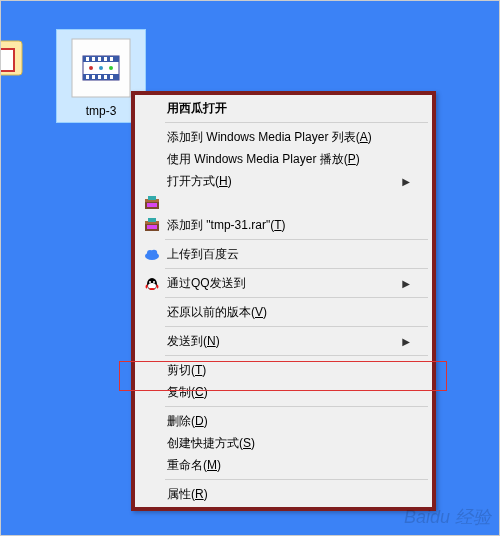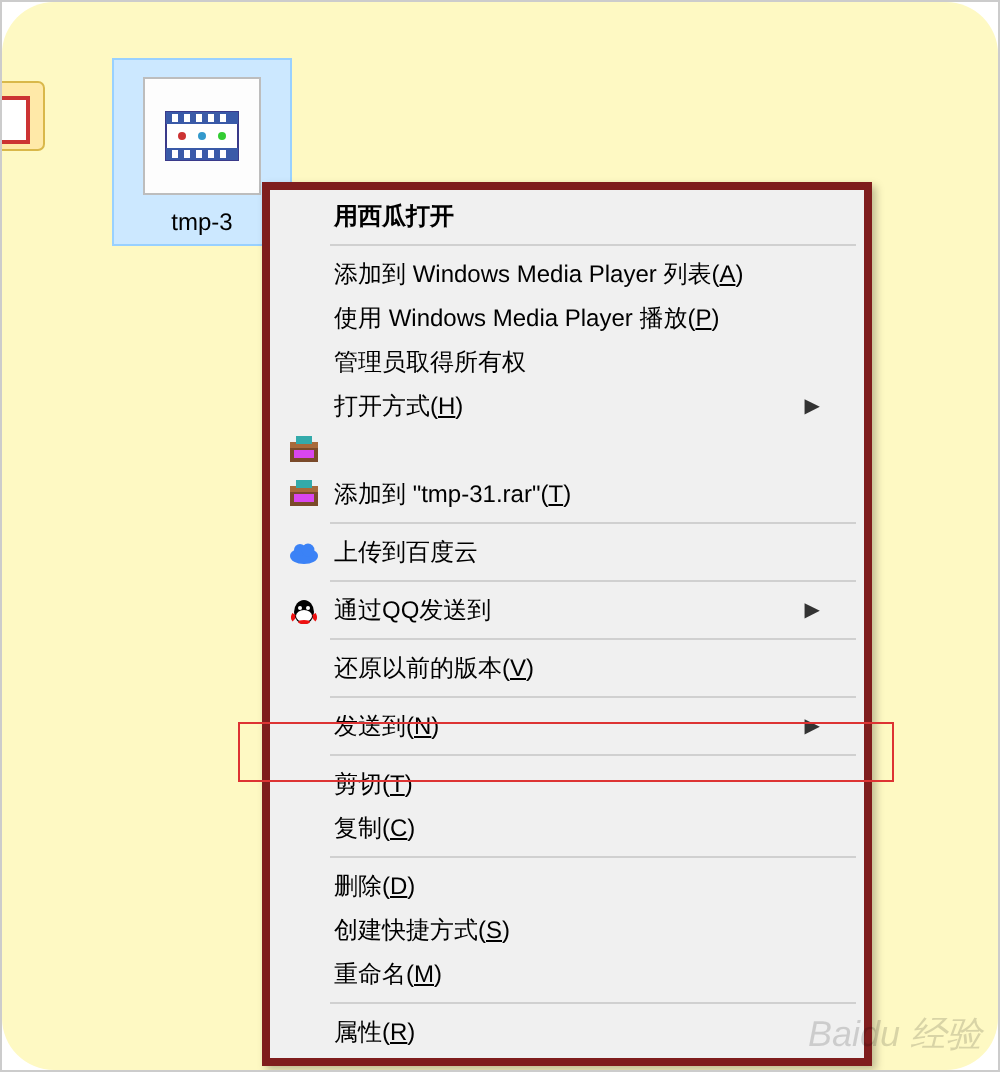--- a/index.html
+++ b/index.html
@@ -8,22 +8,21 @@
     font-size: 12px;
     background: #fff;
     width: 500px;
     height: 536px;
     position: relative;
     overflow: hidden;
     border: 1px solid #ccc;
   }
   .desktop {
     position: absolute; inset: 0;
-    background: #fef9c3;
-    border-radius: 26px;
+    background: #3b82f6;
   }
   .file-item {
     position: absolute;
     width: 90px;
     text-align: center;
     cursor: default;
   }
   .file-item.selected {
     background: #cce8ff;
     border: 1px solid #99d1ff;
@@ -140,23 +139,20 @@
     </div>
     <div class="sep"></div>
 
     <div class="menu-item">
       <span class="txt"><span>添加到 Windows Media Player 列表(</span><u>A</u><span>)</span></span>
     </div>
     <div class="menu-item">
       <span class="txt"><span>使用 Windows Media Player 播放(</span><u>P</u><span>)</span></span>
     </div>
     <div class="menu-item">
-      <span class="txt">管理员取得所有权</span>
-    </div>
-    <div class="menu-item">
       <span class="txt"><span>打开方式(</span><u>H</u><span>)</span></span>
       <span class="arrow">▶</span>
     </div>
 
     <div class="menu-item">
       <span class="ico">
         <svg width="16" height="16" viewBox="0 0 16 16">
             <rect x="1" y="4" width="14" height="10" fill="#7a4a2a"></rect>
             <rect x="1" y="4" width="14" height="3" fill="#a86a3a"></rect>
             <rect x="4" y="1" width="8" height="4" fill="#3aa"></rect>

